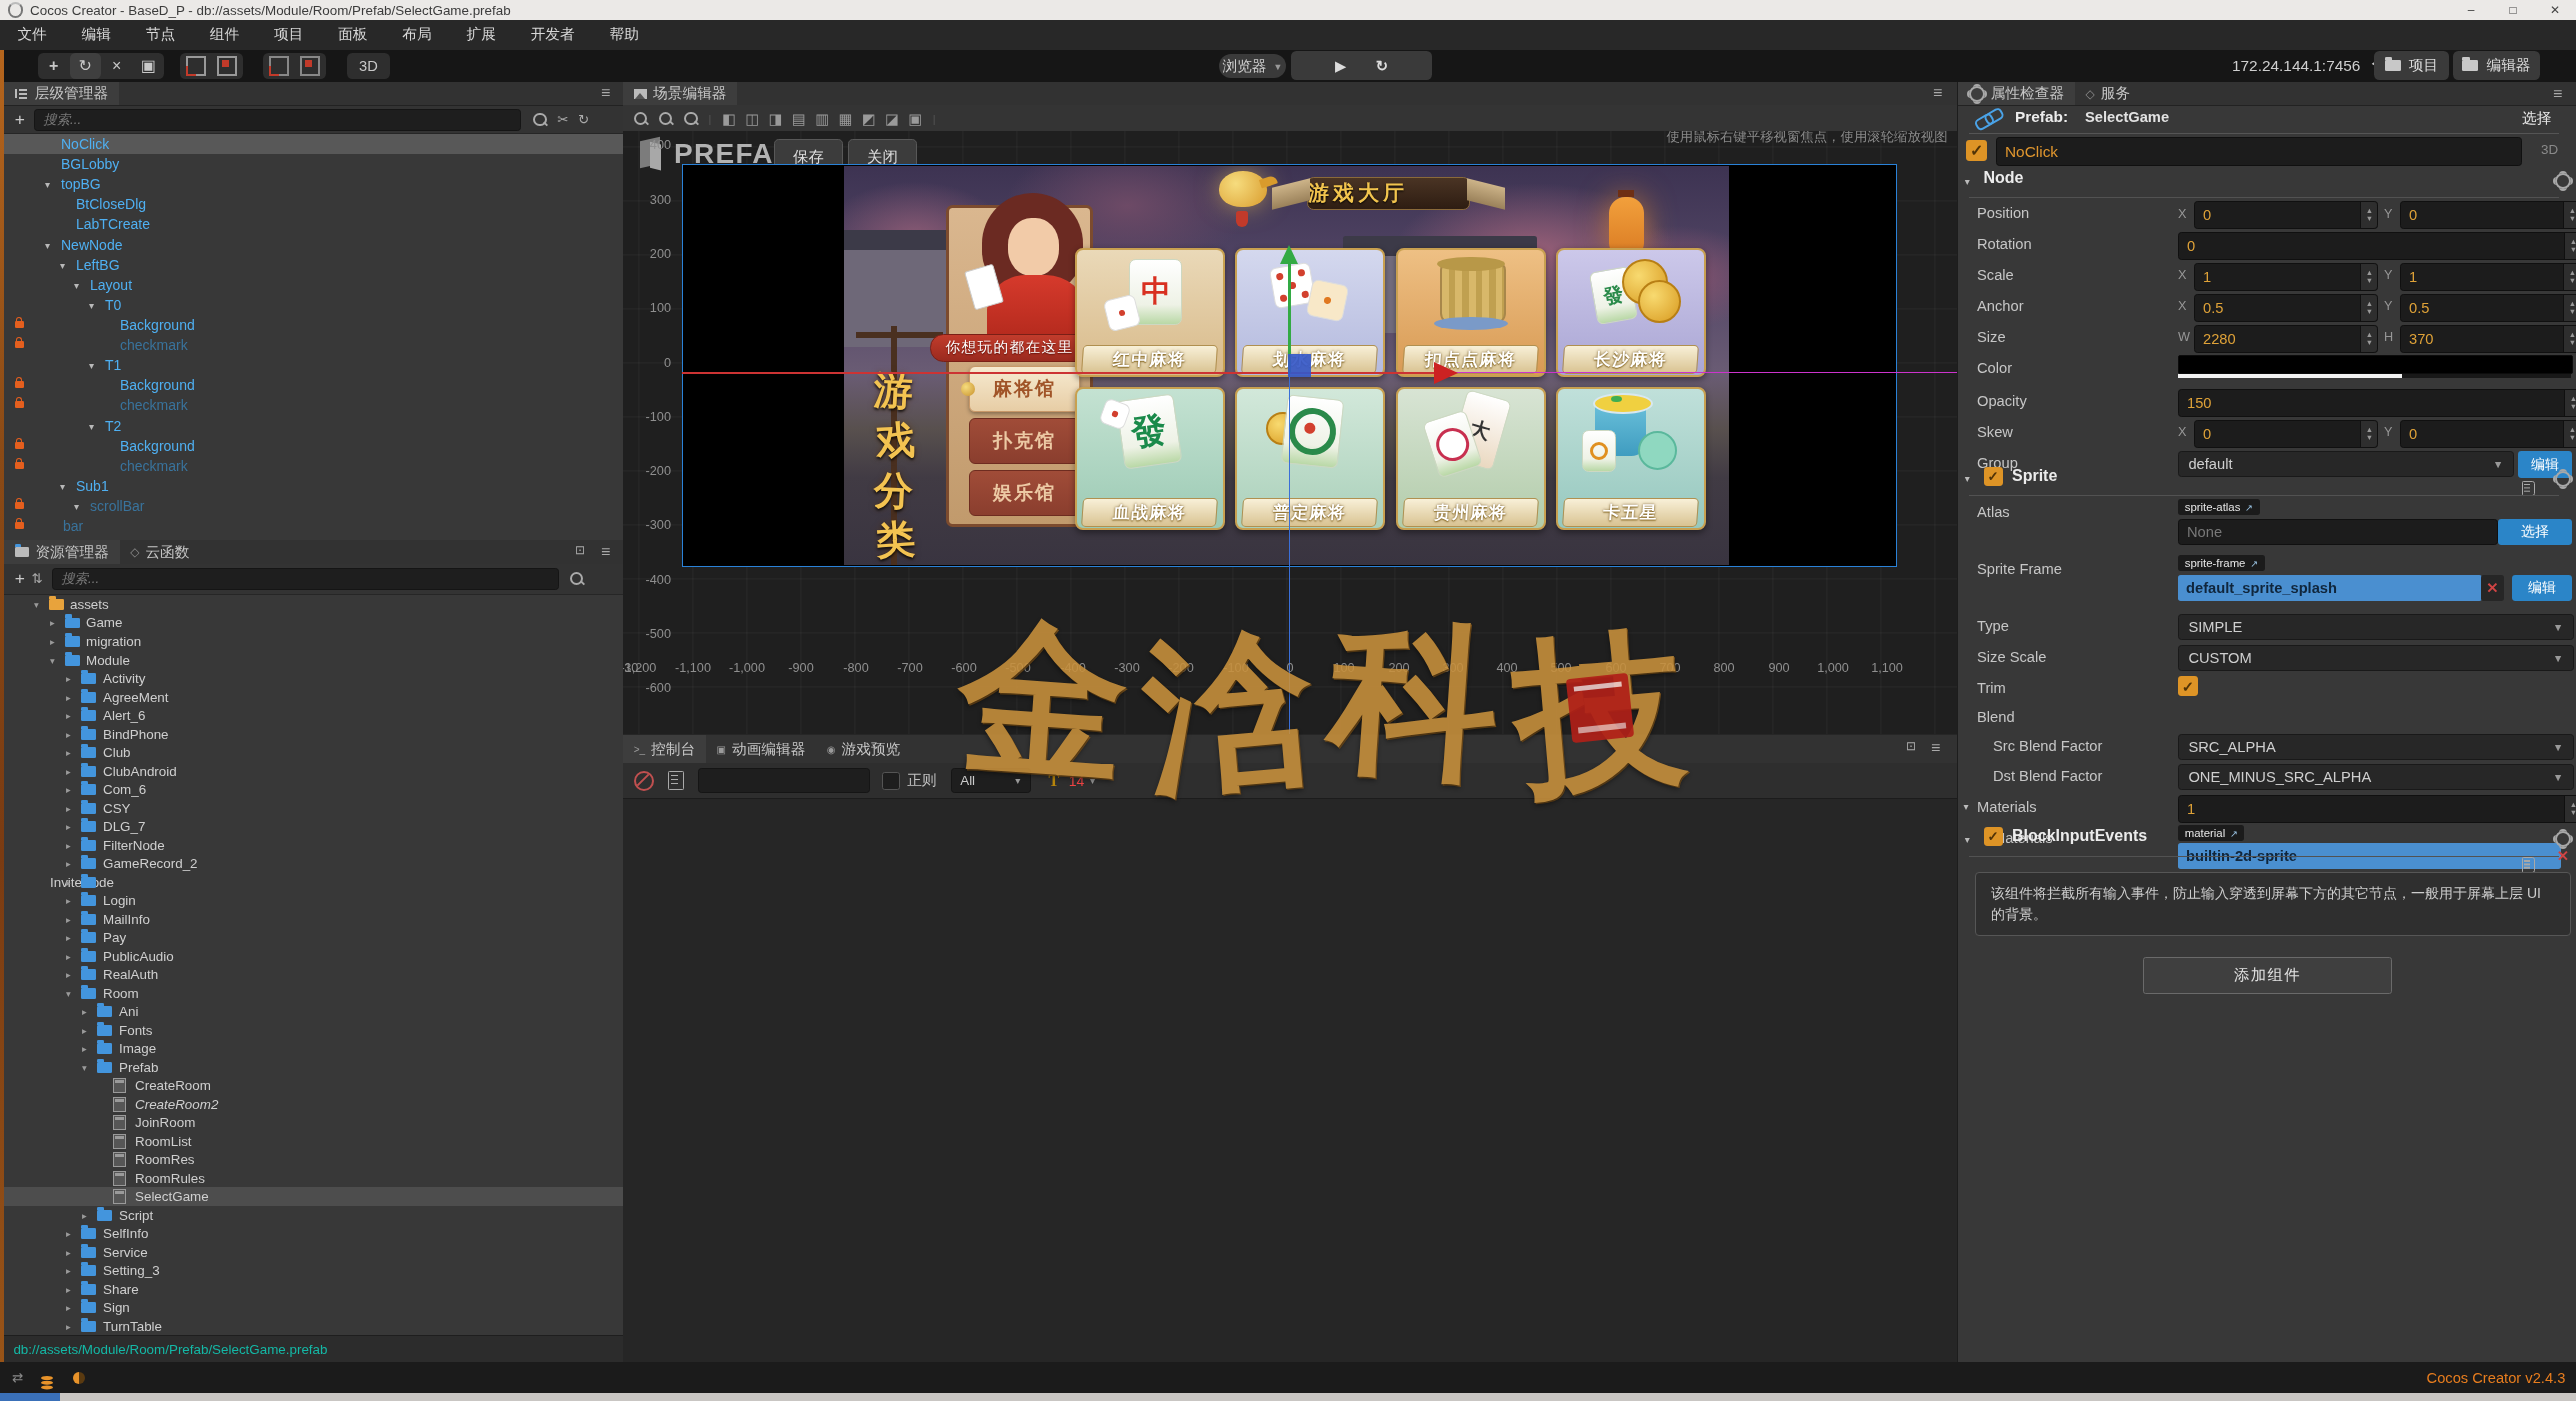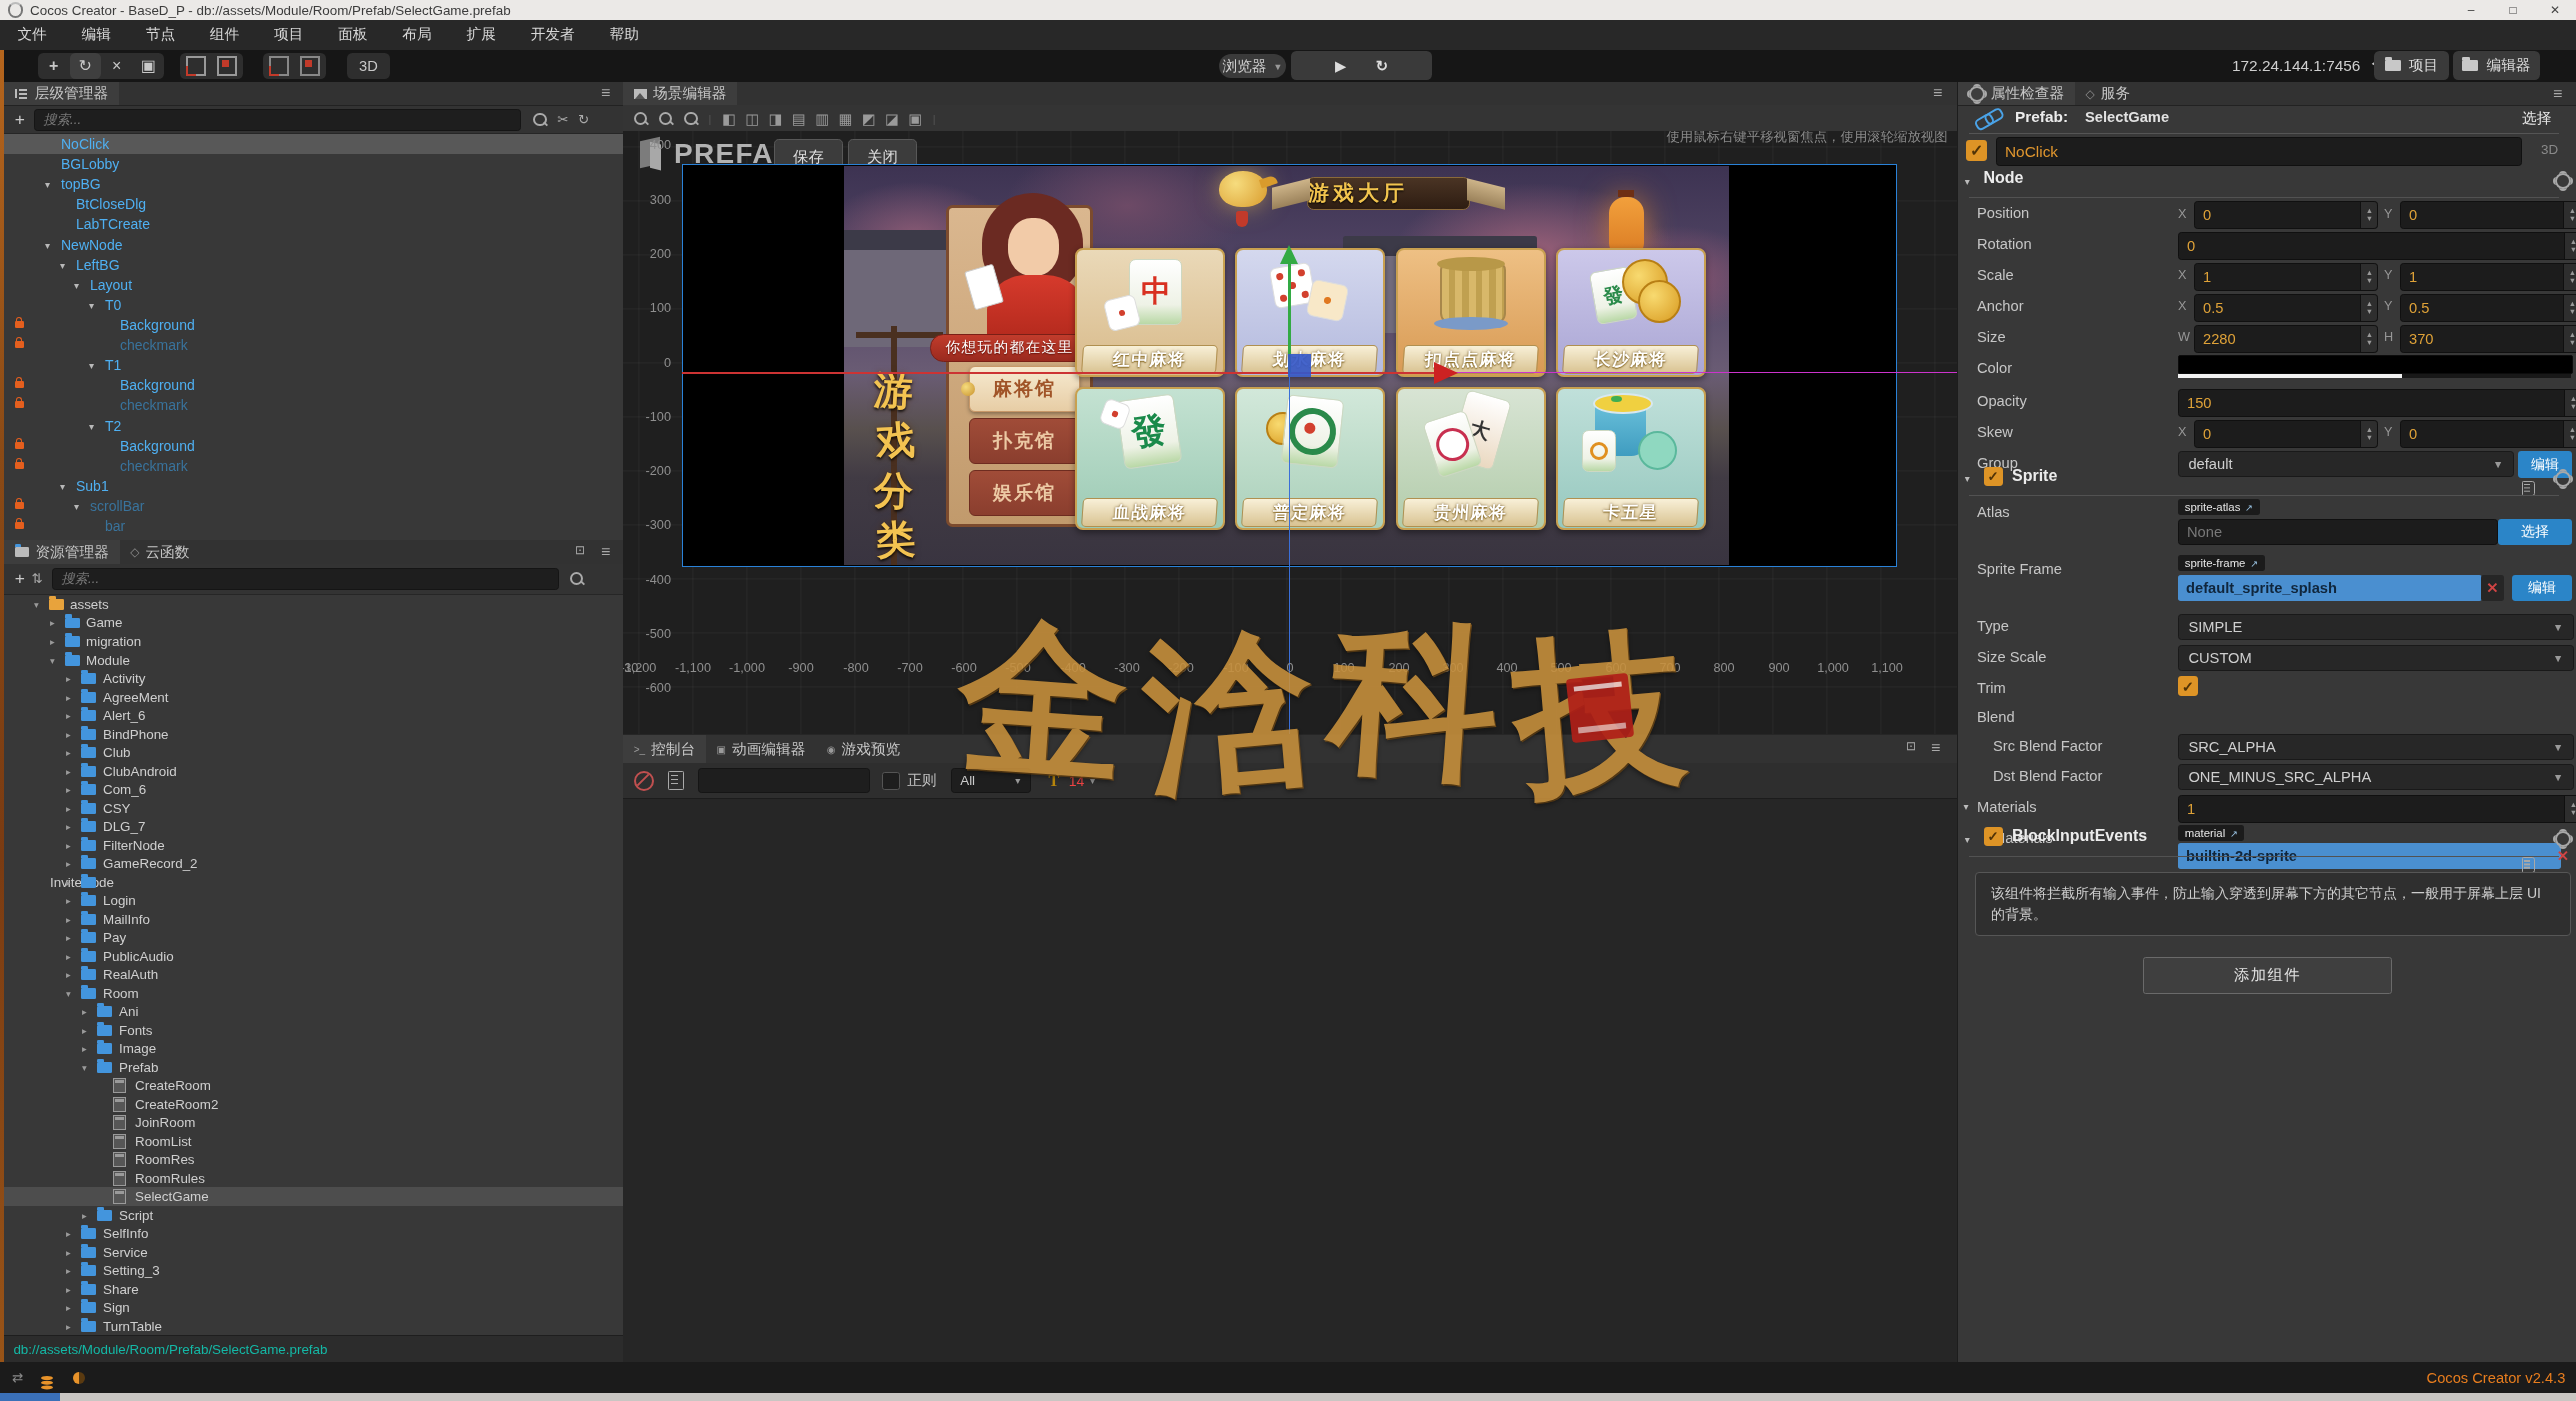--- a/index.html
+++ b/index.html
@@ -305,21 +305,21 @@
         <span class="arr" style="left: 56px;">▾</span>
         <span style="margin-left: 72px;">Sub1</span>
       </div>
       <div class="trow dim" style="top: 362px; height: 20px;">
         <div class="lock" style="top: 6px;"></div>
         <span class="arr" style="left: 70px;">▾</span>
         <span style="margin-left: 86px;">scrollBar</span>
       </div>
       <div class="trow dim" style="top: 382px; height: 20px;">
         <div class="lock" style="top: 6px;"></div>
-        <span style="margin-left: 101px;">bar</span>
+        <span style="margin-left: 59px;">bar</span>
       </div>
     </div>
 
   <div class="tabbar" style="left:4px;top:540px;width:619px;height:24px;">
     <div class="ptab active">
       <span class="fold" style="position:relative;width:14.7px;height:10px;background:#bbb;"></span>
       <span>资源管理器</span>
     </div>
     <div class="ptab">
       <span style="color:#8a8a8a;font-size:12px;">◇</span>
@@ -464,21 +464,21 @@
       </div>
       <div class="arow" style="top: 463px; height: 18.5px;">
         <span class="arr" style="left: 78px;">▾</span>
         <div class="fold" style="left: 93px; top: 4px;"></div>
         <span style="margin-left: 115px;">Prefab</span>
       </div>
       <div class="arow" style="top: 481px; height: 18.5px;">
         <div class="pfic" style="left: 109px; top: 2px;"></div>
         <span style="margin-left: 131px;">CreateRoom</span>
       </div>
-      <div class="arow" style="top: 500px; height: 18.5px;">
+      <div class="arow" style="top: 500px; height: 18.5px; font-style: italic;">
         <div class="pfic" style="left: 109px; top: 2px;"></div>
         <span style="margin-left: 131px;">CreateRoom2</span>
       </div>
       <div class="arow" style="top: 518px; height: 18.5px;">
         <div class="pfic" style="left: 109px; top: 2px;"></div>
         <span style="margin-left: 131px;">JoinRoom</span>
       </div>
       <div class="arow" style="top: 537px; height: 18.5px;">
         <div class="pfic" style="left: 109px; top: 2px;"></div>
         <span style="margin-left: 131px;">RoomList</span>

